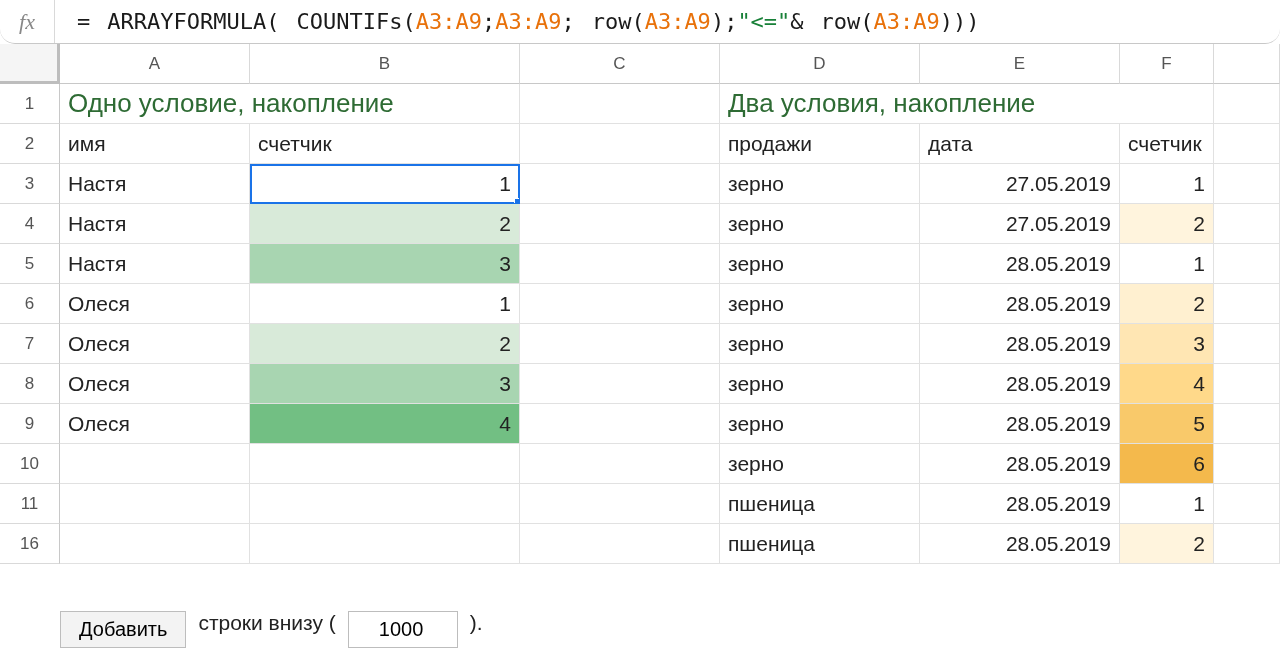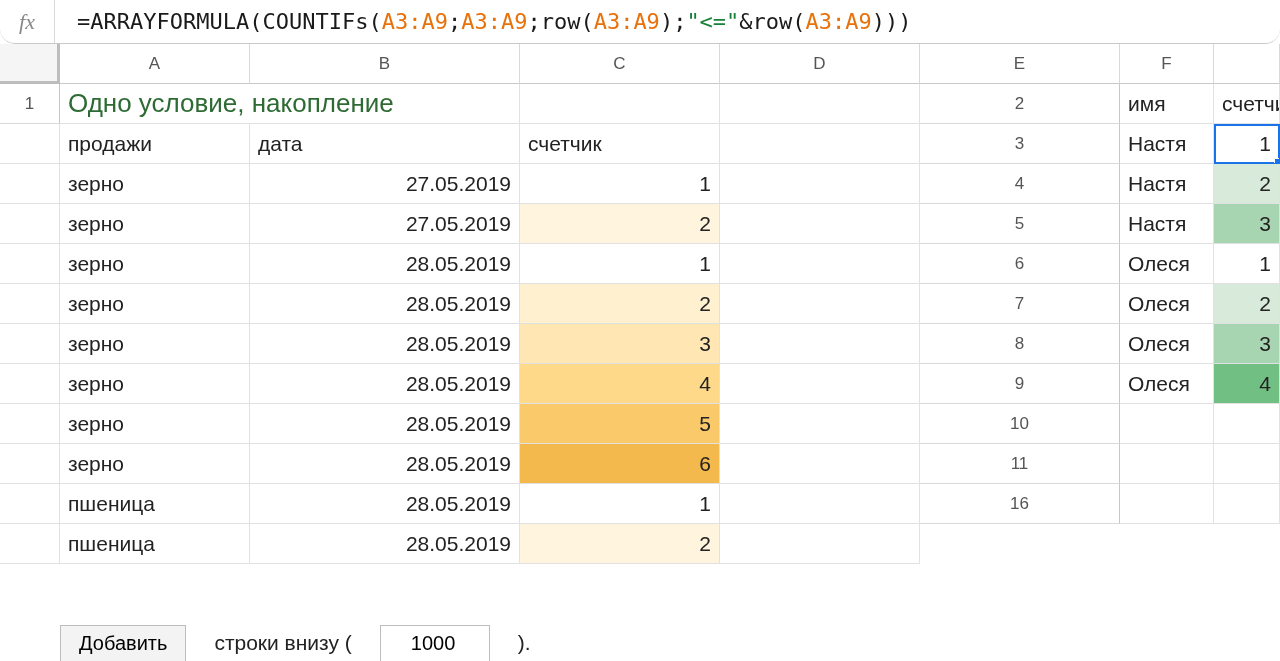--- a/index.html
+++ b/index.html
@@ -39,21 +39,21 @@
     height: 100%;
     padding: 0 22px;
     display: flex;
     align-items: center;
     font-family: "Consolas","Menlo",monospace;
     font-size: 22px;
     white-space: nowrap;
     overflow: hidden;
   }
   .tok-ref { color: #e8710a; }  
-  .tok-fn  { color: #1a1a1a; }
+  .tok-fn  { color: #1a1a1a; margin-left: 17px; }
   .tok-str { color: #188038; }  
   .tok-op  { color: #1a1a1a; }
 
   
   .sheet {
     display: grid;
     grid-template-columns: 60px 190px 270px 200px 200px 200px 94px 66px;
     grid-auto-rows: 40px;
   }
   .col-header, .row-header, .corner, .cell {
@@ -114,24 +114,24 @@
   }
   .span3 {
     grid-column: span 3;
     border-right: 1px solid #e1e1e1;
   }
 
   
   .footer {
     position: absolute;
     left: 60px;
-    bottom: 0;
-    display: flex;
-    align-items: center;
-    gap: 28px;
+    bottom: 14px;
+    display: flex;
+    align-items: flex-start;
+    gap: 12px;
     height: 36px;
     font-size: 21px;
   }
   .btn {
     border: 1px solid #bdbdbd;
     background: #f3f3f3;
     padding: 6px 18px;
     font-size: 20px;
     cursor: pointer;
   }
@@ -176,20 +176,21 @@
     <div class="col-header">A</div>
     <div class="col-header">B</div>
     <div class="col-header">C</div>
     <div class="col-header">D</div>
     <div class="col-header">E</div>
     <div class="col-header">F</div>
     <div class="col-header"></div>
     <div class="row-header">1</div>
     <div class="cell title span2">Одно условие, накопление</div>
     <div class="cell"></div>
+    <div class="cell title span3">Два условия, накопление</div>
     <div class="cell"></div>
     <div class="row-header">2</div>
     <div class="cell header2">имя</div>
     <div class="cell header2">счетчик</div>
     <div class="cell"></div>
     <div class="cell header2">продажи</div>
     <div class="cell header2">дата</div>
     <div class="cell header2">счетчик</div>
     <div class="cell"></div>
     <div class="row-header">3</div>

